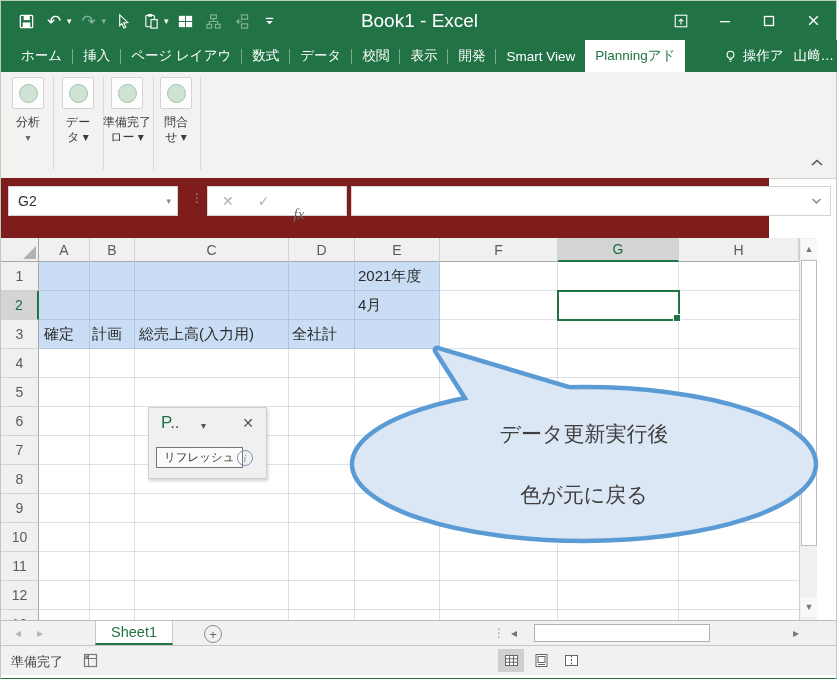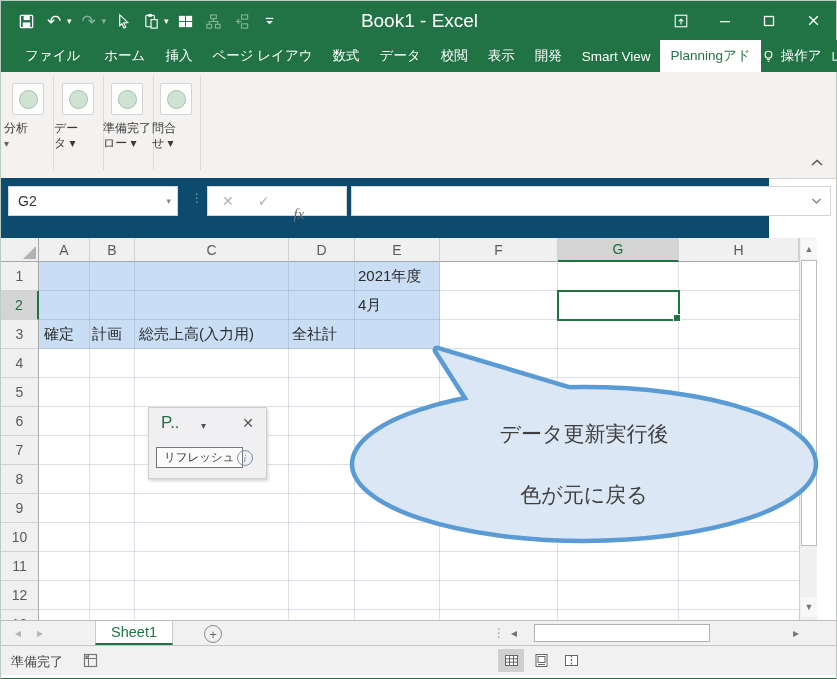--- a/index.html
+++ b/index.html
@@ -18,26 +18,26 @@
   .wctl{right:8px;top:0px;height:39px;display:flex;align-items:center;gap:14px;color:#fff;}
   .wctl .b{width:30px;height:26px;display:flex;align-items:center;justify-content:center;font-size:13px;}
   
   .tabrow{left:1px;top:40px;width:835px;height:32px;background:#217346;display:flex;align-items:stretch;}
   .rtab{display:flex;align-items:center;padding:0 10px;color:#fff;font-size:13.5px;white-space:nowrap;}
   .tsep{width:1px;height:15px;background:rgba(255,255,255,.38);align-self:center;}
   .rtab.active{background:#fff;color:#217346;}
   .tab-right{display:flex;align-items:center;margin-left:auto;color:#fff;}
   
   .ribbon{left:1px;top:72px;width:835px;height:106px;background:#f3f2f1;border-bottom:1px solid #d2d0ce;}
-  .rbtn{position:absolute;top:11px;width:48px;text-align:left;color:#3b3a39;font-size:12px;line-height:15px;}
+  .rbtn{position:absolute;top:5px;width:48px;text-align:center;color:#3b3a39;font-size:12px;line-height:15px;}
   .rbtn .icbox{width:30px;height:30px;margin:0 auto 6px auto;background:#fdfdfd;border:1px solid #d6d4d2;border-radius:2px;display:flex;align-items:center;justify-content:center;}
   .rbtn .circ{width:17px;height:17px;border-radius:50%;background:#cfe3d4;border:1px solid #a3c2ac;}
   .gsep{position:absolute;top:4px;width:1px;height:94px;background:#dddbd9;}
   
-  .fbar{left:1px;top:178px;width:768px;height:60px;background:#0c4a6e;}
+  .fbar{left:1px;top:178px;width:768px;height:60px;background:#7f1d1d;}
   .namebox{left:7px;top:8px;width:168px;height:28px;background:#fff;border:1px solid #d4d4d4;display:flex;align-items:center;}
   .namebox .txt{padding-left:9px;font-size:14px;color:#333;flex:1;}
   .namebox .dd{color:#8a8a8a;font-size:9px;padding-right:6px;}
   .fxbtns{left:206px;top:8px;height:28px;display:flex;align-items:center;gap:24px;background:#fff;border:1px solid #d4d4d4;padding:0 14px;width:110px;}
   .finput{left:350px;top:8px;width:478px;height:28px;background:#fff;border:1px solid #d4d4d4;display:flex;align-items:center;justify-content:flex-end;}
   
   .gridwrap{left:1px;top:238px;width:816px;height:382px;background:#fff;overflow:hidden;}
   .colhdr{position:absolute;top:0;height:24px;background:#f0f0f0;border-right:1px solid #d2d2d2;border-bottom:1px solid #a8a8a8;
           display:flex;align-items:center;justify-content:center;font-size:14px;color:#5a5a5a;box-sizing:border-box;}
   .colhdr.active{background:#d4d4d4;color:#1e6b41;border-bottom:2px solid #217346;}
@@ -164,21 +164,20 @@
     </span>
     <span class="b">
       <svg width="15" height="15" viewBox="0 0 14 14">
           <path d="M3 3 L11 11 M11 3 L3 11" stroke="#fff" stroke-width="1.3"></path>
         </svg>
     </span>
   </div>
 </div>
 
 <div class="a tabrow" style="padding-left:10px;">
-  <div class="rtab" style="padding:0 14px;">ファイル</div>
   <div class="rtab">ホーム</div>
   <div class="tsep"></div>
   <div class="rtab">挿入</div>
   <div class="tsep"></div>
   <div class="rtab">ページ レイアウ</div>
   <div class="tsep"></div>
   <div class="rtab">数式</div>
   <div class="tsep"></div>
   <div class="rtab">データ</div>
   <div class="tsep"></div>

